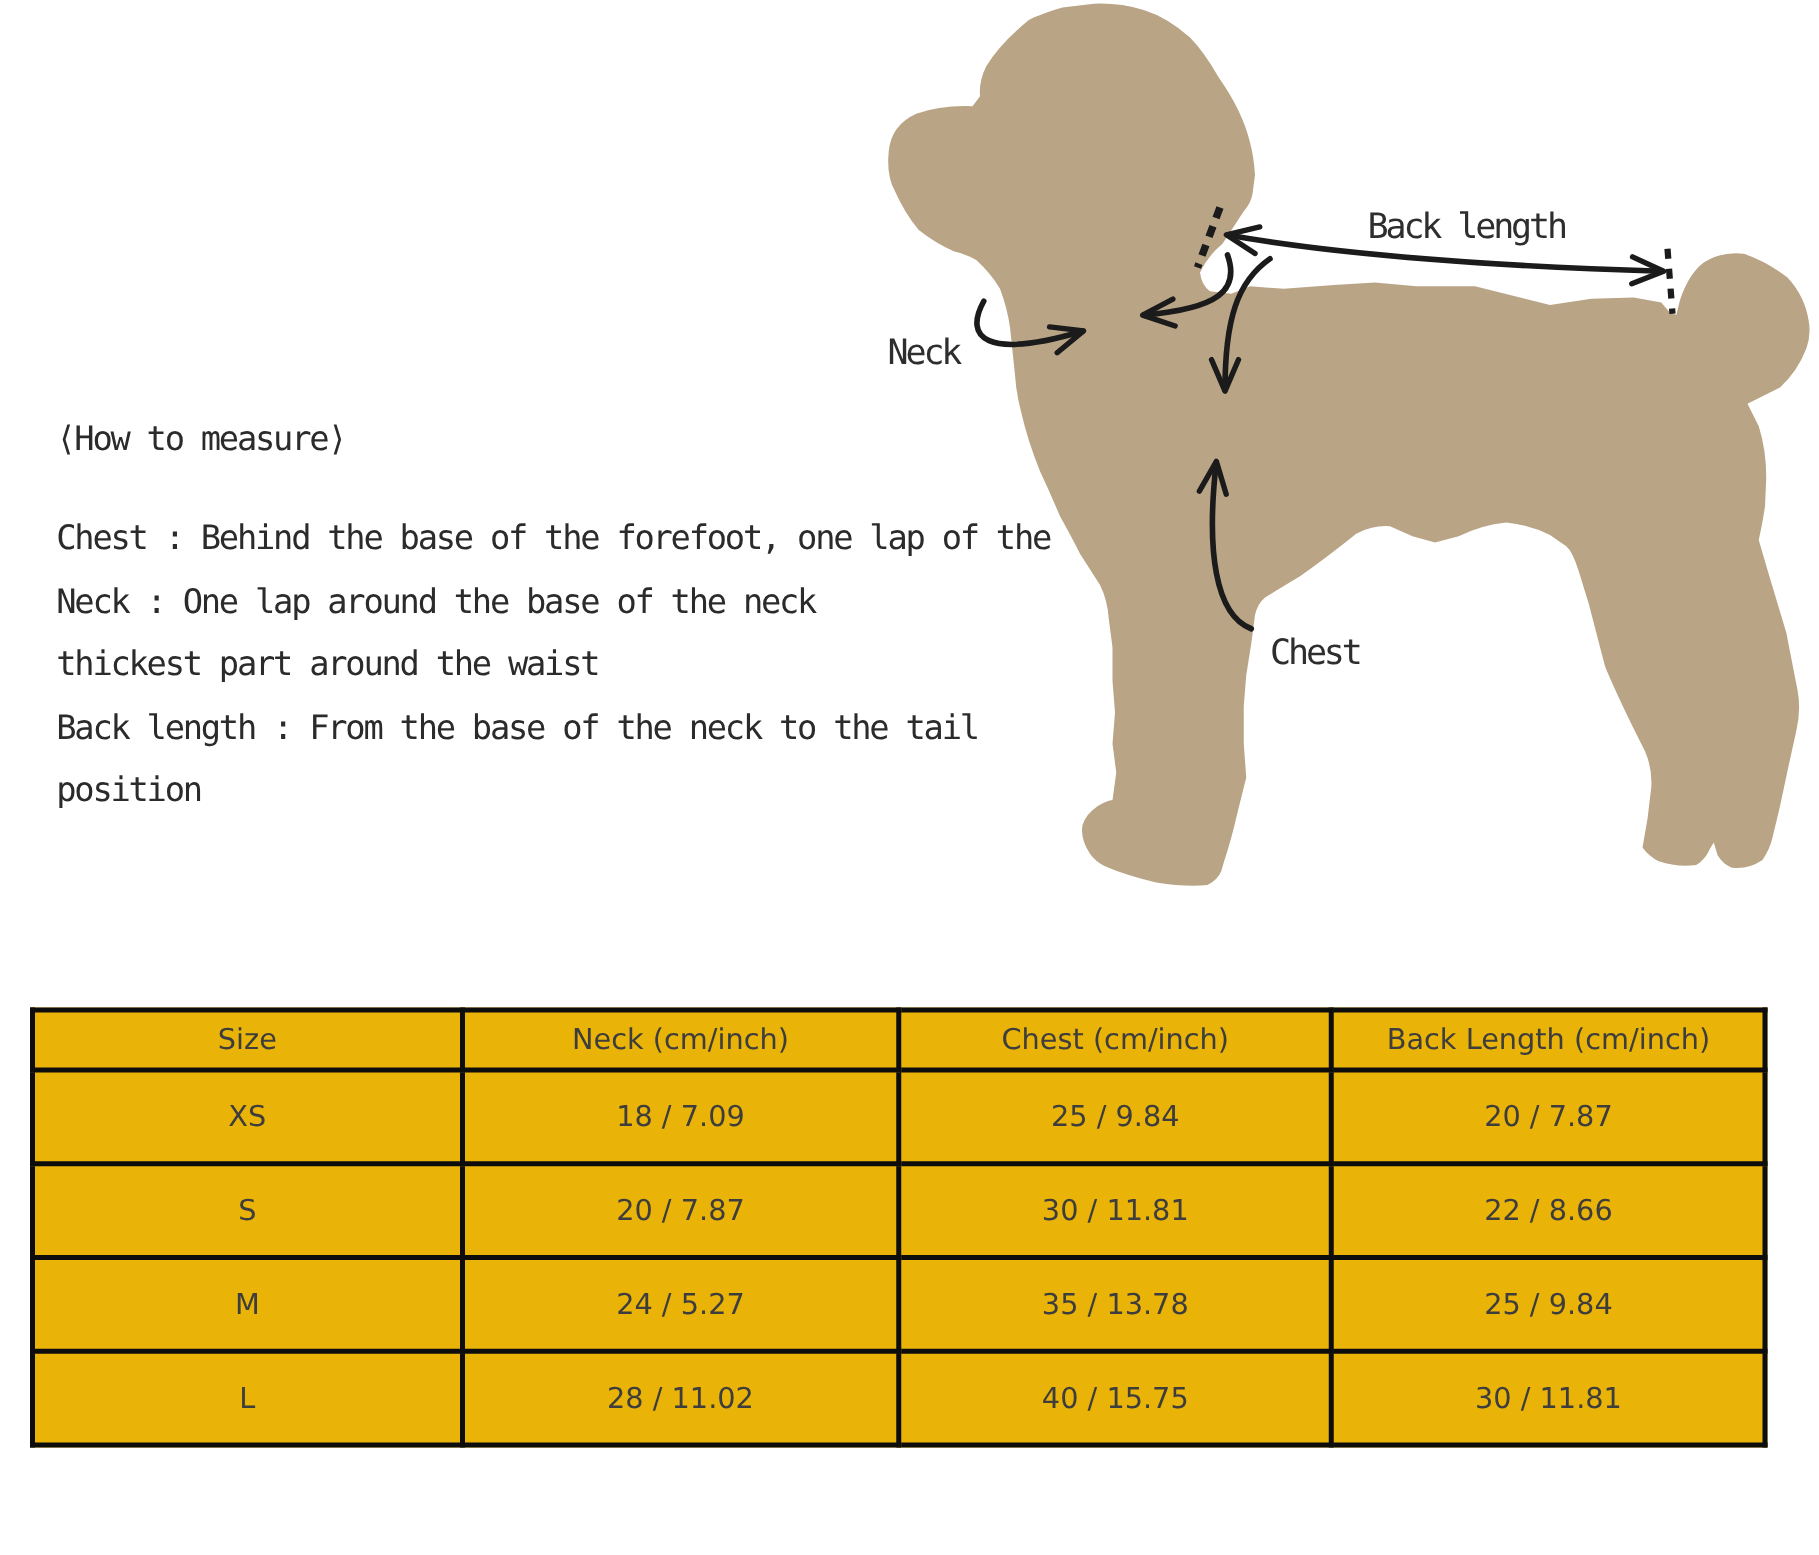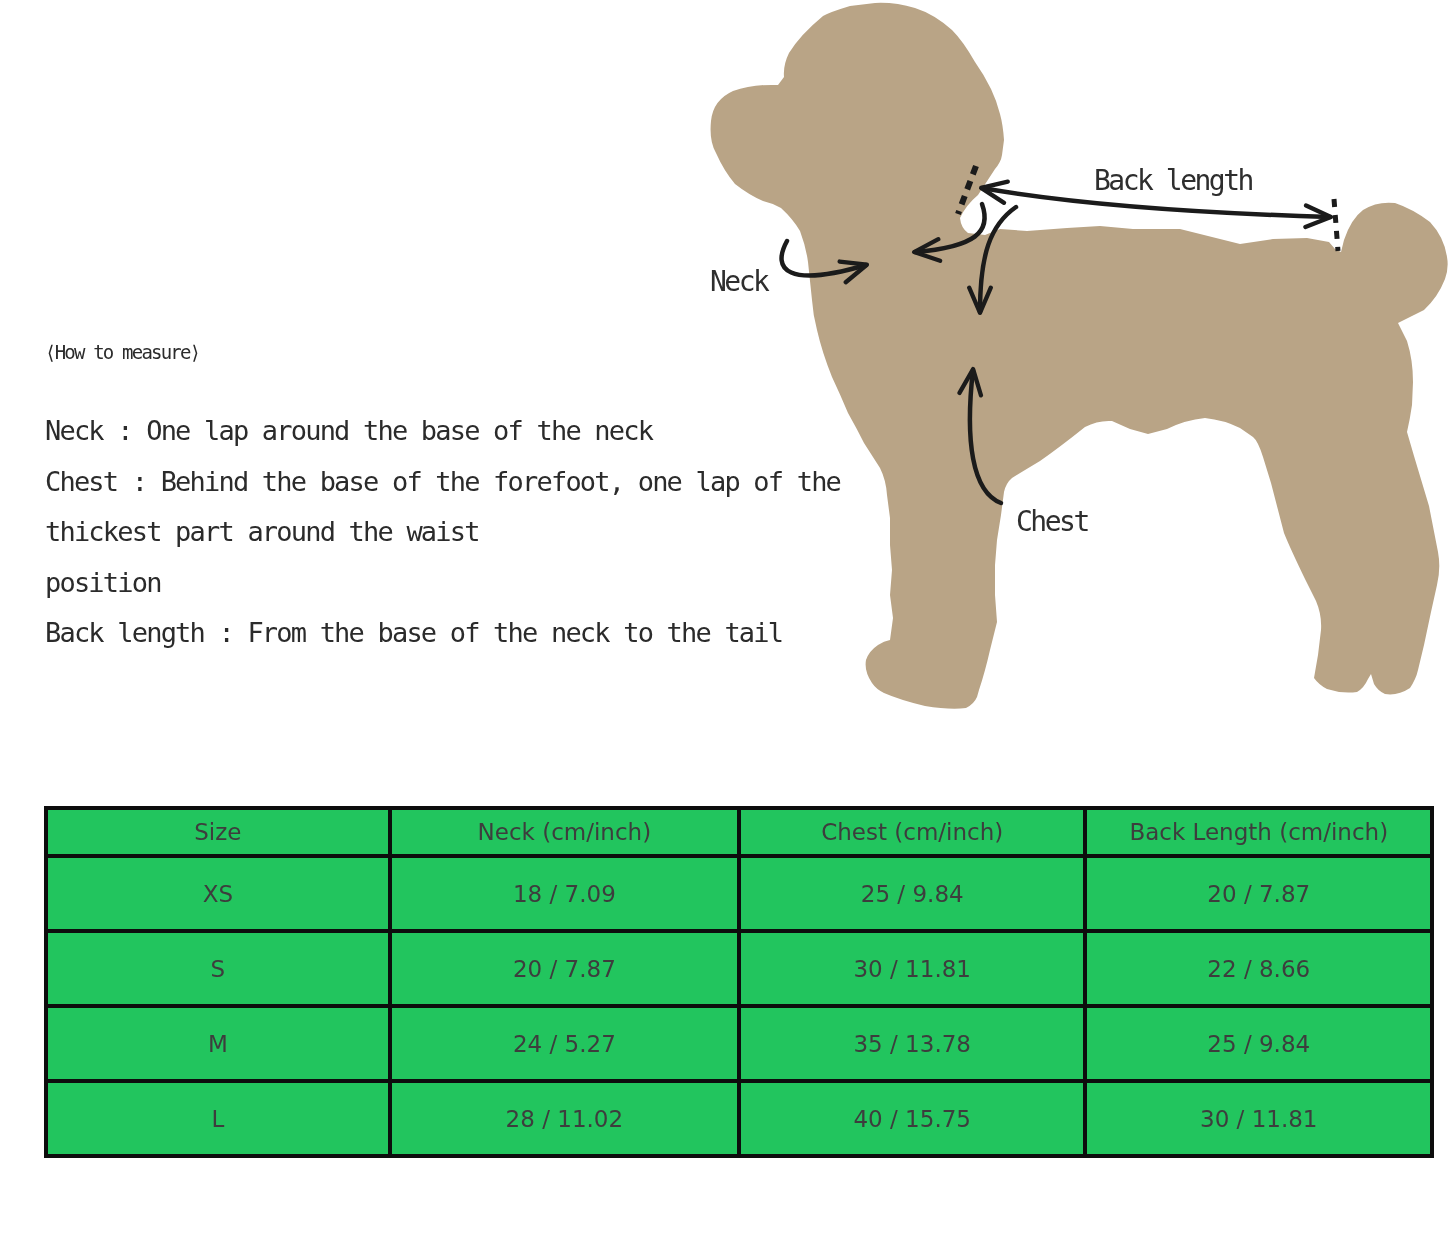--- a/index.html
+++ b/index.html
@@ -19,31 +19,31 @@
     letter-spacing:-2.5px;
     fill:#2e2e2e;
   }
   .guide{
     position:absolute;left:45px;top:0;width:840px;
     font-family:"DejaVu Sans Mono","DejaVu Sans", monospace;
     color:#2b2b2b;
   }
   .guide-title{
     position:absolute;left:0;top:327px;
-    font-size:19px;letter-spacing:-1.8px;line-height:50.5px;white-space:nowrap;
+    font-size:27px;letter-spacing:-1.8px;line-height:50.5px;white-space:nowrap;
   }
   .guide-lines{
     position:absolute;left:0;top:406px;width:840px;
     font-size:27px;letter-spacing:-1.8px;line-height:50.5px;white-space:nowrap;
   }
   table.size-table{
-    position:absolute;left:44px;top:806px;
+    position:absolute;left:24px;top:806px;
     width:1390px;height:352px;
     border-collapse:collapse;table-layout:fixed;
-    background:#22c55e;
+    background:#eab308;
     font-family:"DejaVu Sans","Liberation Sans",sans-serif;
     color:#3d3d3d;
   }
   table.size-table th, table.size-table td{
     border:4px solid #0d0d0d;
     text-align:center;vertical-align:middle;
     font-size:23px;font-weight:normal;
     padding:0;
     overflow:hidden;white-space:nowrap;
   }
@@ -107,25 +107,25 @@
     </g>
 
     <text x="710" y="291">Neck</text>
     <text x="1094" y="190">Back length</text>
     <text x="1016" y="531">Chest</text>
   </svg>
 
   <div class="guide">
     <div class="guide-title">⟨How to measure⟩</div>
     <div class="guide-lines">
+      <div>Chest : Behind the base of the forefoot, one lap of the</div>
       <div>Neck : One lap around the base of the neck</div>
-      <div>Chest : Behind the base of the forefoot, one lap of the</div>
       <div>thickest part around the waist</div>
+      <div>Back length : From the base of the neck to the tail</div>
       <div>position</div>
-      <div>Back length : From the base of the neck to the tail</div>
     </div>
   </div>
 
   <table class="size-table">
     <colgroup>
       <col class="c1">
         <col class="c2">
         <col class="c3">
         <col class="c4">
     </colgroup>

